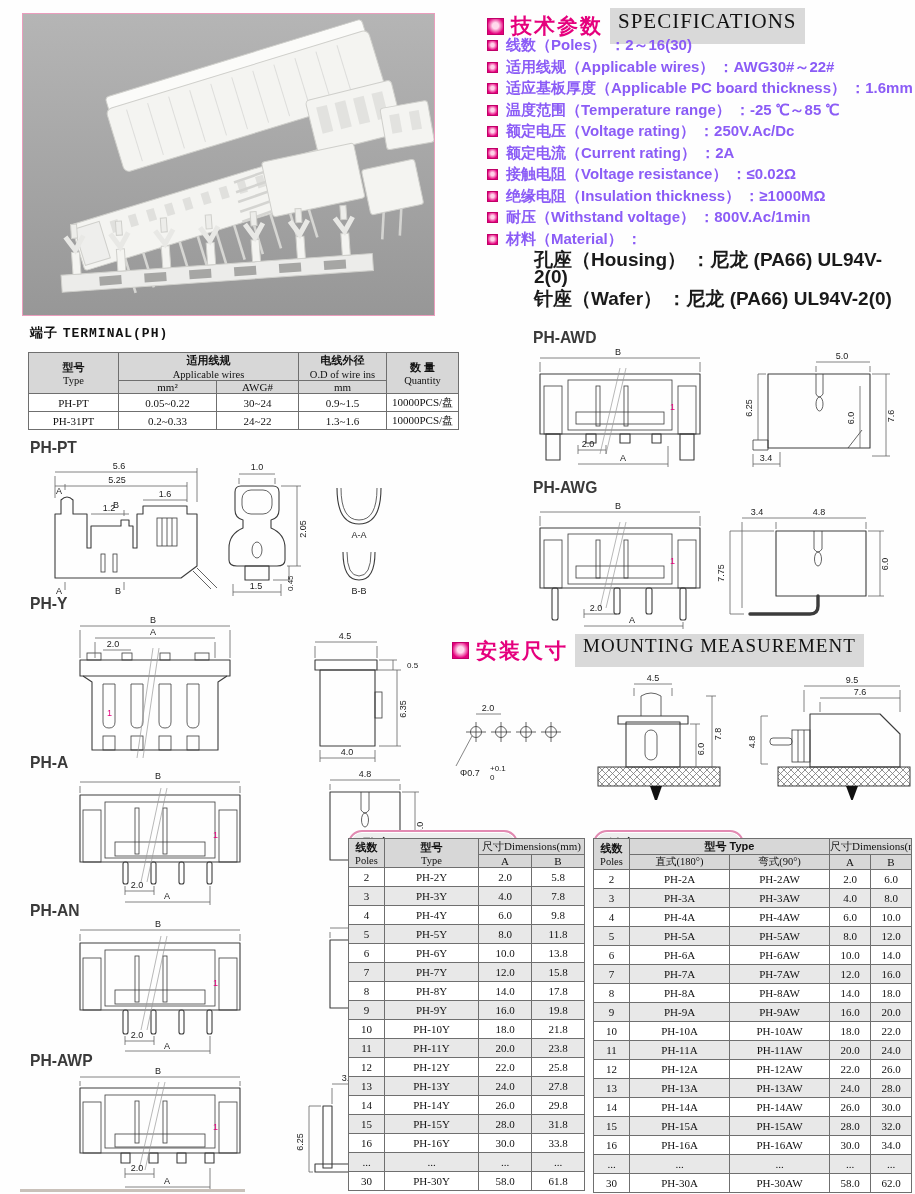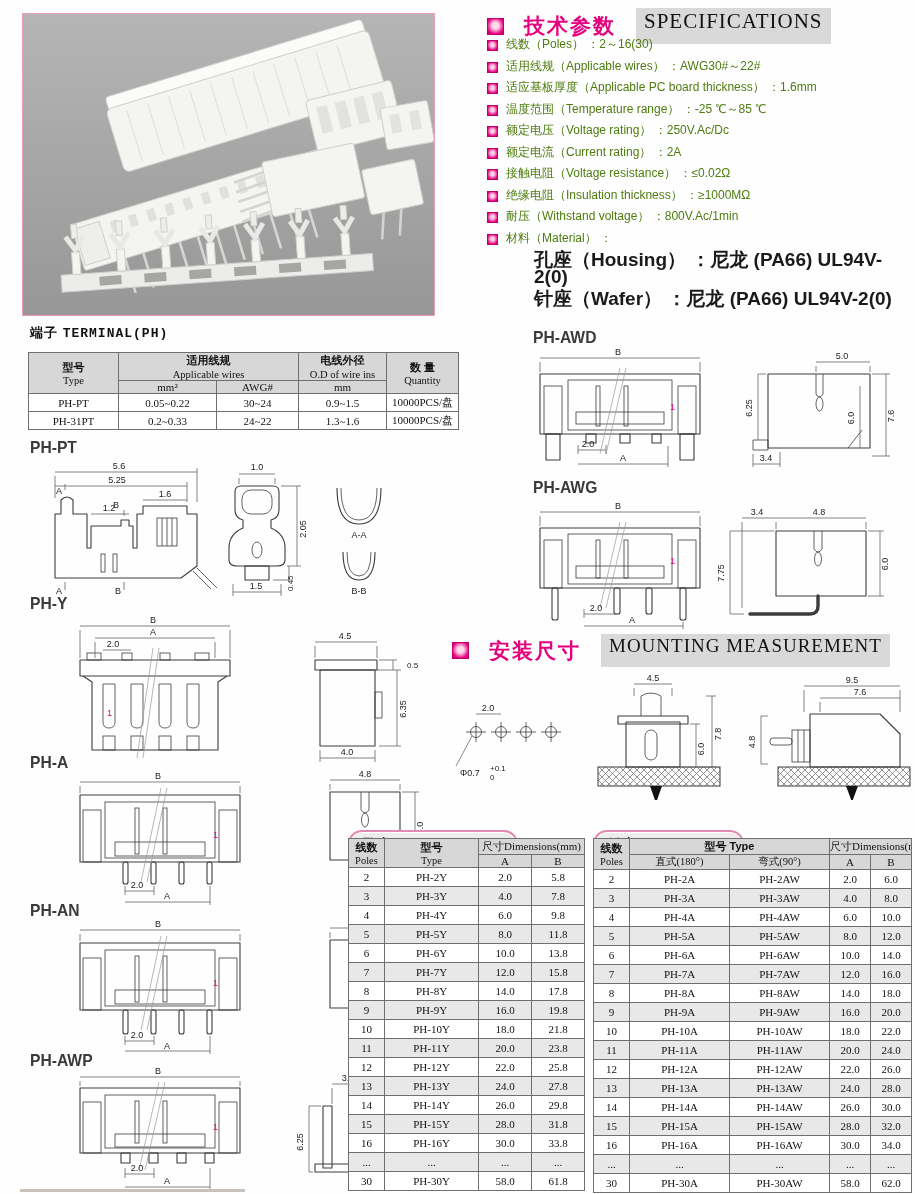--- a/index.html
+++ b/index.html
@@ -2,32 +2,32 @@
 <html><head>
 <meta charset="utf-8">
 <style>
   html,body{margin:0;padding:0;background:#ffffff;}
   .page{position:relative;width:915px;height:1194px;background:#fefefe;overflow:hidden;
         font-family:"Liberation Sans",sans-serif;color:#222;}
   
   .photo{position:absolute;left:22px;top:13px;width:413px;height:303px;
          border:1px solid #eb9dbd;box-sizing:border-box;}
   
-  .sec-head{position:absolute;display:flex;align-items:center;gap:20px;}
+  .sec-head{position:absolute;display:flex;align-items:center;gap:7px;}
   .pink-sq{width:15px;height:15px;background:radial-gradient(circle at 50% 45%, #ffd9ec 0 28%, #e5007d 75%);
            border:1px solid #c00068;flex:0 0 auto;}
   .cn-title{font-size:21px;font-weight:bold;color:#e5007d;letter-spacing:2px;white-space:nowrap;}
   .en-band{background:#d9d9d9;padding:1px 8px 10px 8px;font-family:"Liberation Serif",serif;
            font-size:21px;color:#111;letter-spacing:1px;white-space:nowrap;}
   
   .specs{position:absolute;left:487px;top:36px;width:426px;}
   .spec-li{display:flex;align-items:flex-start;gap:8px;margin:0 0 4.5px 0;}
   .li-sq{width:9px;height:9px;margin-top:4px;background:radial-gradient(circle at 50% 45%, #ffd2e8 0 25%, #e5007d 78%);
          border:1px solid #c00068;flex:0 0 auto;}
-  .li-txt{font-size:12px;font-weight:normal;color:#4d7c0f;line-height:17px;}
+  .li-txt{font-size:15px;font-weight:bold;color:#8b5cf6;line-height:17px;}
   .li-sub{margin-left:47px;font-size:19px;font-weight:bold;color:#1a1a1a;line-height:17px;margin-bottom:4.5px;}
   
   .tbl-title{position:absolute;font-size:13px;font-weight:bold;color:#111;letter-spacing:1px;white-space:nowrap;}
   .tbl-title .mono{font-family:"Liberation Mono",monospace;font-weight:bold;}
   
   table.sheet{border-collapse:collapse;table-layout:fixed;background:#fff;}
   table.sheet th,table.sheet td{border:1px solid #6f6f6f;text-align:center;vertical-align:middle;
       font-family:"Liberation Serif",serif;font-size:11px;color:#111;padding:0;overflow:hidden;white-space:nowrap;}
   table.sheet th{background:#d7d7d7;font-weight:normal;}
   .hcn{font-family:"Liberation Sans",sans-serif;font-weight:bold;font-size:11px;}

